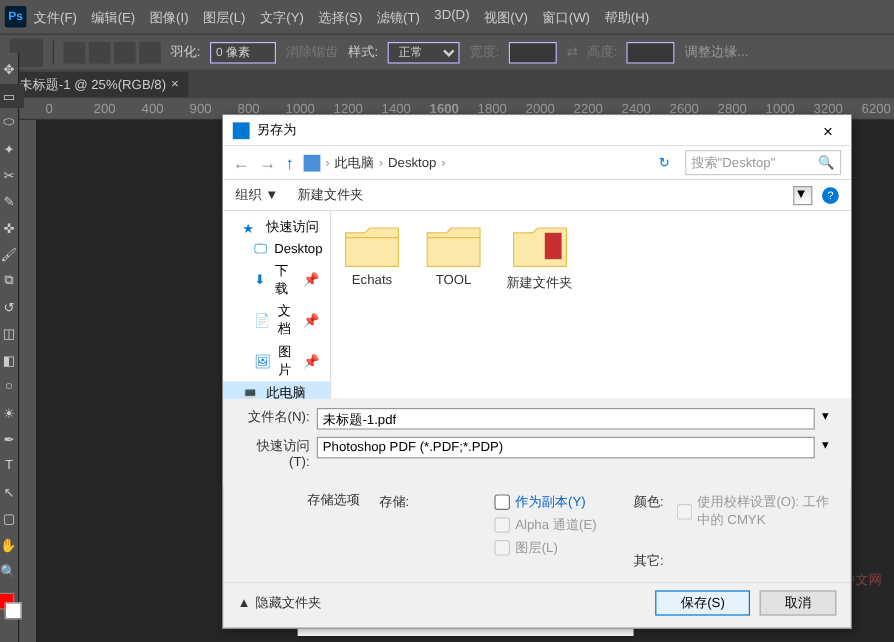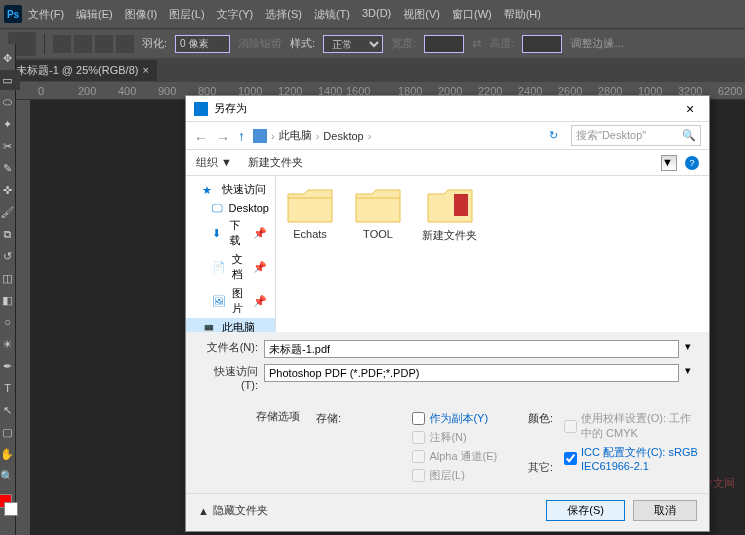--- a/index.html
+++ b/index.html
@@ -136,21 +136,21 @@
 
 <div class="ruler-h">
   <span style="position:absolute;left:38px;">0</span>
   <span style="position:absolute;left:78px;">200</span>
   <span style="position:absolute;left:118px;">400</span>
   <span style="position:absolute;left:158px;">900</span>
   <span style="position:absolute;left:198px;">800</span>
   <span style="position:absolute;left:238px;">1000</span>
   <span style="position:absolute;left:278px;">1200</span>
   <span style="position:absolute;left:318px;">1400</span>
-  <span style="position:absolute;left:346px;">1600</span>
+  <span style="position:absolute;left:358px;font-weight:bold;">1600</span>
   <span style="position:absolute;left:398px;">1800</span>
   <span style="position:absolute;left:438px;text-decoration:underline;">2000</span>
   <span style="position:absolute;left:478px;">2200</span>
   <span style="position:absolute;left:518px;">2400</span>
   <span style="position:absolute;left:558px;">2600</span>
   <span style="position:absolute;left:598px;">2800</span>
   <span style="position:absolute;left:638px;">1000</span>
   <span style="position:absolute;left:678px;">3200</span>
   <span style="position:absolute;left:718px;">6200</span>
 </div>
@@ -313,48 +313,40 @@
           <span class="label-right">存储:</span>
         </div>
     </div>
     <div class="option-col" style="flex:1.2;">
       <div class="option-row link">
           <input type="checkbox" style="">
           <span>作为副本(Y)</span>
         </div>
       <div class="option-row">
           <input type="checkbox" disabled="" style="">
-          <span>注释(N)</span>
-        </div>
-      <div class="option-row">
-          <input type="checkbox" disabled="" style="">
           <span>Alpha 通道(E)</span>
         </div>
       <div class="option-row">
           <input type="checkbox" disabled="" style="">
           <span>图层(L)</span>
         </div>
     </div>
     <div class="option-col" style="flex:0 0 36px;">
       <div class="option-row">
           <span class="label-right">颜色:</span>
         </div>
       <div style="height:30px;"></div>
       <div class="option-row">
           <span class="label-right">其它:</span>
         </div>
     </div>
     <div class="option-col" style="flex:1.4;">
       <div class="option-row">
           <input type="checkbox" disabled="" style="">
           <span>使用校样设置(O): 工作中的 CMYK</span>
-        </div>
-      <div class="option-row link">
-          <input type="checkbox" checked="" style="">
-          <span>ICC 配置文件(C): sRGB IEC61966-2.1</span>
         </div>
       <div style="height:4px;"></div>
     </div>
   </div>
 
   <div class="dialog-buttons">
     <div class="hide-folders">
         <span>▲</span>
         <span>隐藏文件夹</span>
       </div>

